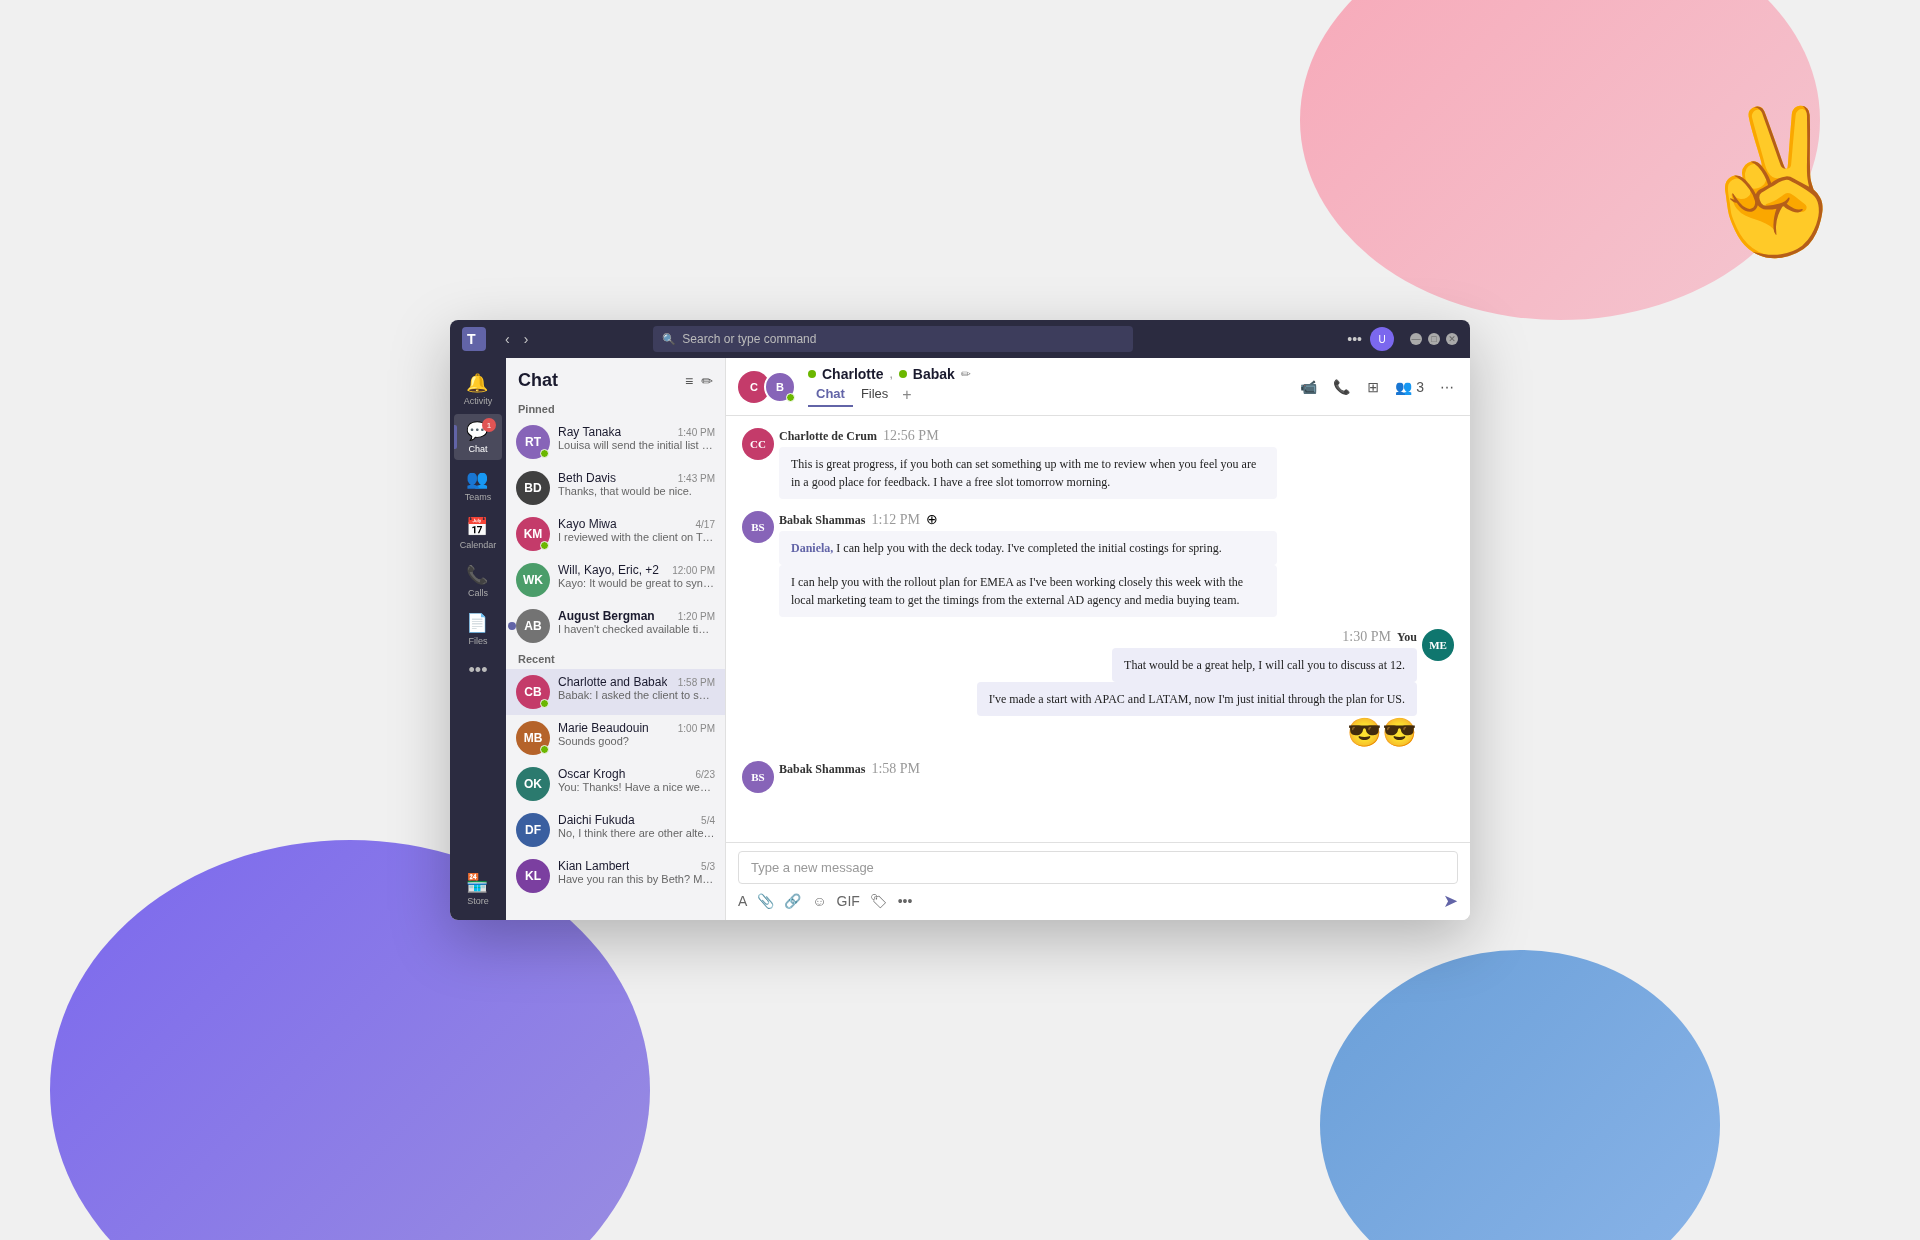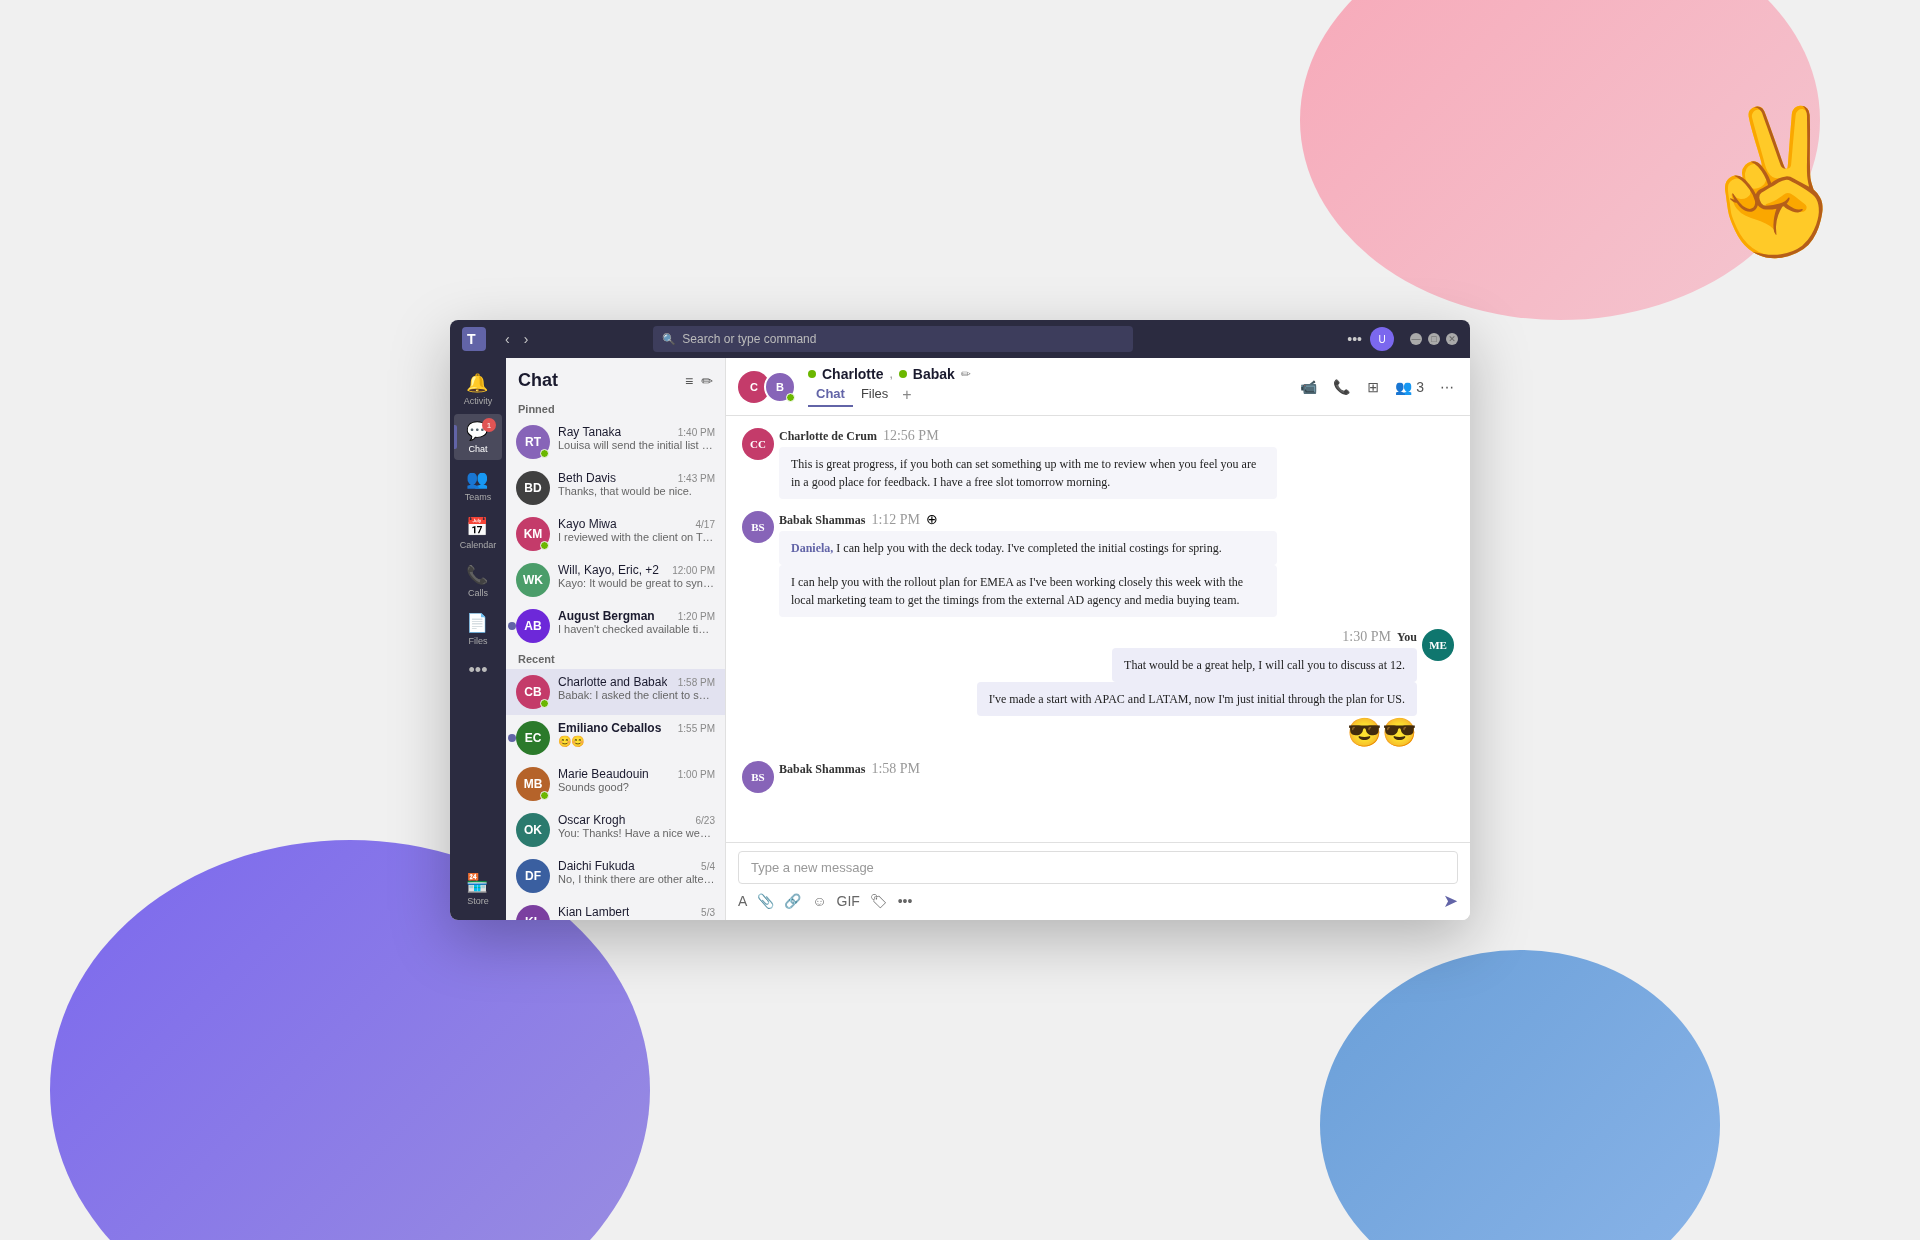--- a/index.html
+++ b/index.html
@@ -697,21 +697,21 @@
               <div class="chat-item-top">
                 <span class="chat-item-name">Will, Kayo, Eric, +2</span>
                 <span class="chat-item-time">12:00 PM</span>
               </div>
               <div class="chat-item-preview">Kayo: It would be great to sync with...</div>
             </div>
           </div>
           <div class="chat-item unread">
             <div class="unread-dot"></div>
             <div class="avatar-wrap">
-              <div class="avatar" style="background: #6d28d9; text-align: right;">AB</div>
+              <div class="avatar" style="background: #737373; text-align: right;">AB</div>
             </div>
             <div class="chat-item-content">
               <div class="chat-item-top">
                 <span class="chat-item-name">August Bergman</span>
                 <span class="chat-item-time">1:20 PM</span>
               </div>
               <div class="chat-item-preview">I haven't checked available times yet</div>
             </div>
           </div>
         </div>
@@ -723,33 +723,20 @@
             <div class="avatar-wrap">
               <div class="avatar" style="background: rgb(196, 59, 106);">CB</div>
               <div class="online-dot"></div>
             </div>
             <div class="chat-item-content">
               <div class="chat-item-top">
                 <span class="chat-item-name">Charlotte and Babak</span>
                 <span class="chat-item-time">1:58 PM</span>
               </div>
               <div class="chat-item-preview">Babak: I asked the client to send her feed...</div>
-            </div>
-          </div>
-          <div class="chat-item unread">
-            <div class="unread-dot"></div>
-            <div class="avatar-wrap">
-              <div class="avatar" style="background: rgb(43, 122, 43);">EC</div>
-            </div>
-            <div class="chat-item-content">
-              <div class="chat-item-top">
-                <span class="chat-item-name">Emiliano Ceballos</span>
-                <span class="chat-item-time">1:55 PM</span>
-              </div>
-              <div class="chat-item-preview">😊😊</div>
             </div>
           </div>
           <div class="chat-item">
             <div class="avatar-wrap">
               <div class="avatar" style="background: rgb(181, 99, 42);">MB</div>
               <div class="online-dot"></div>
             </div>
             <div class="chat-item-content">
               <div class="chat-item-top">
                 <span class="chat-item-name">Marie Beaudouin</span>

